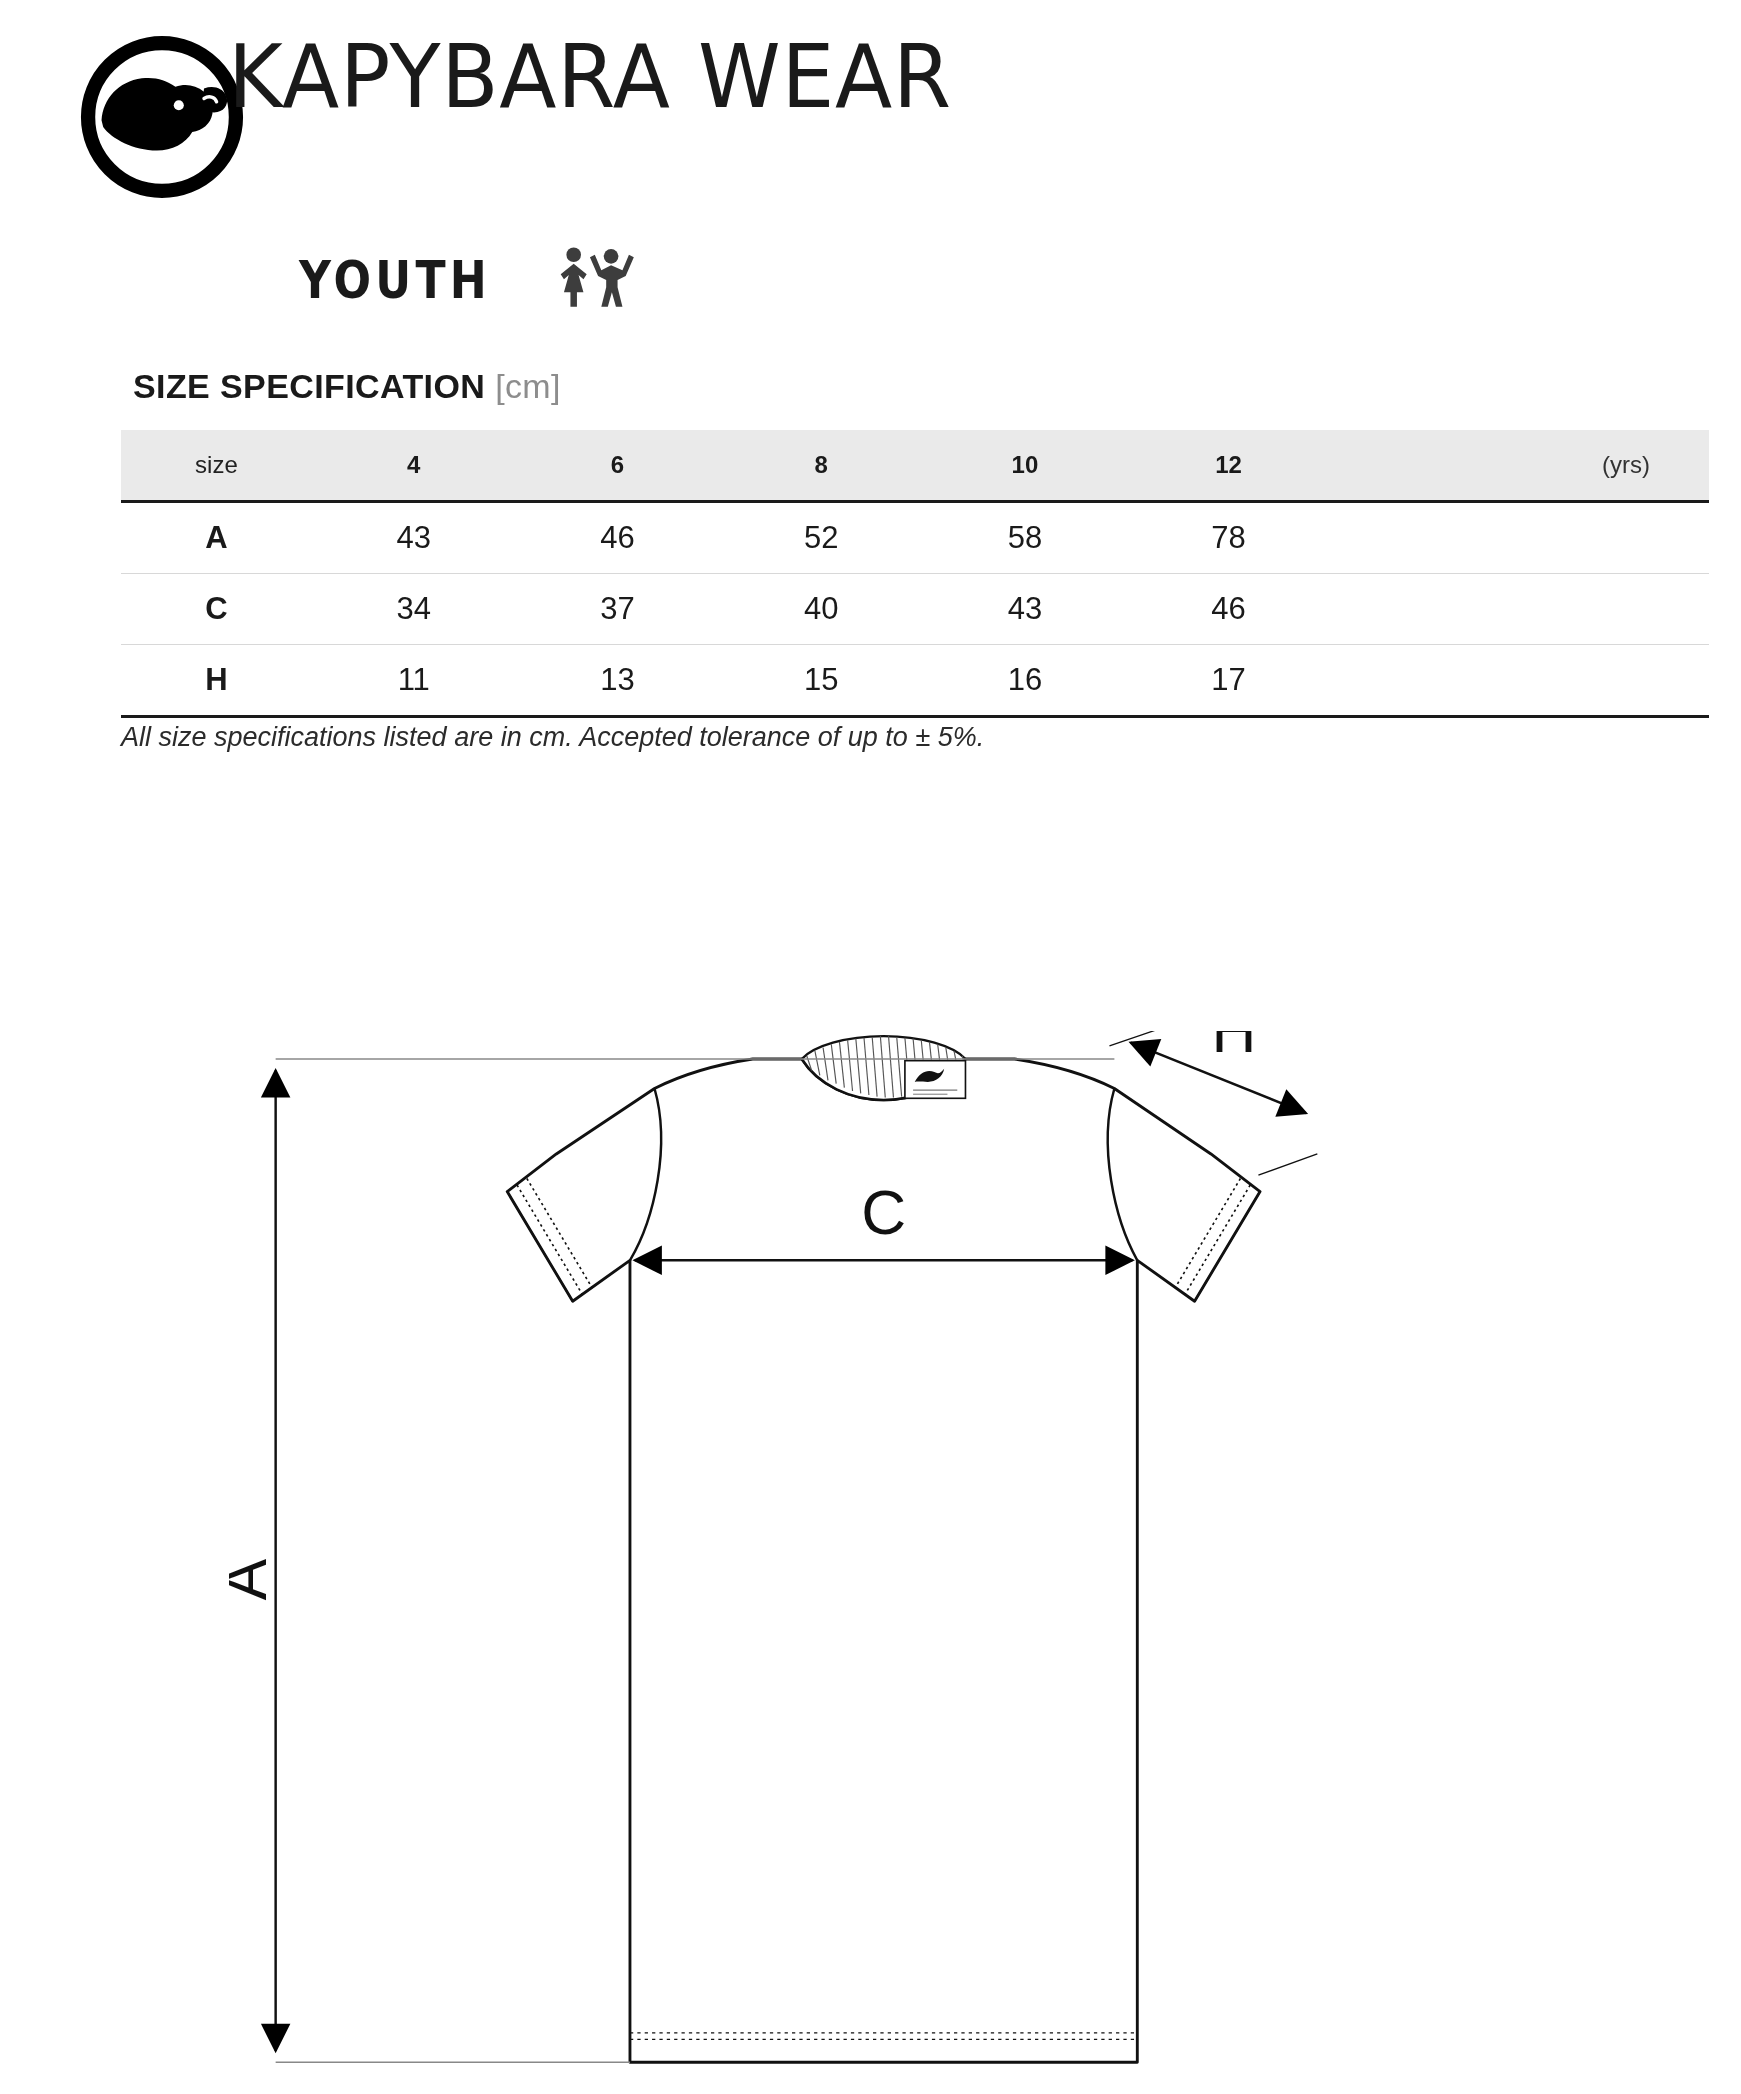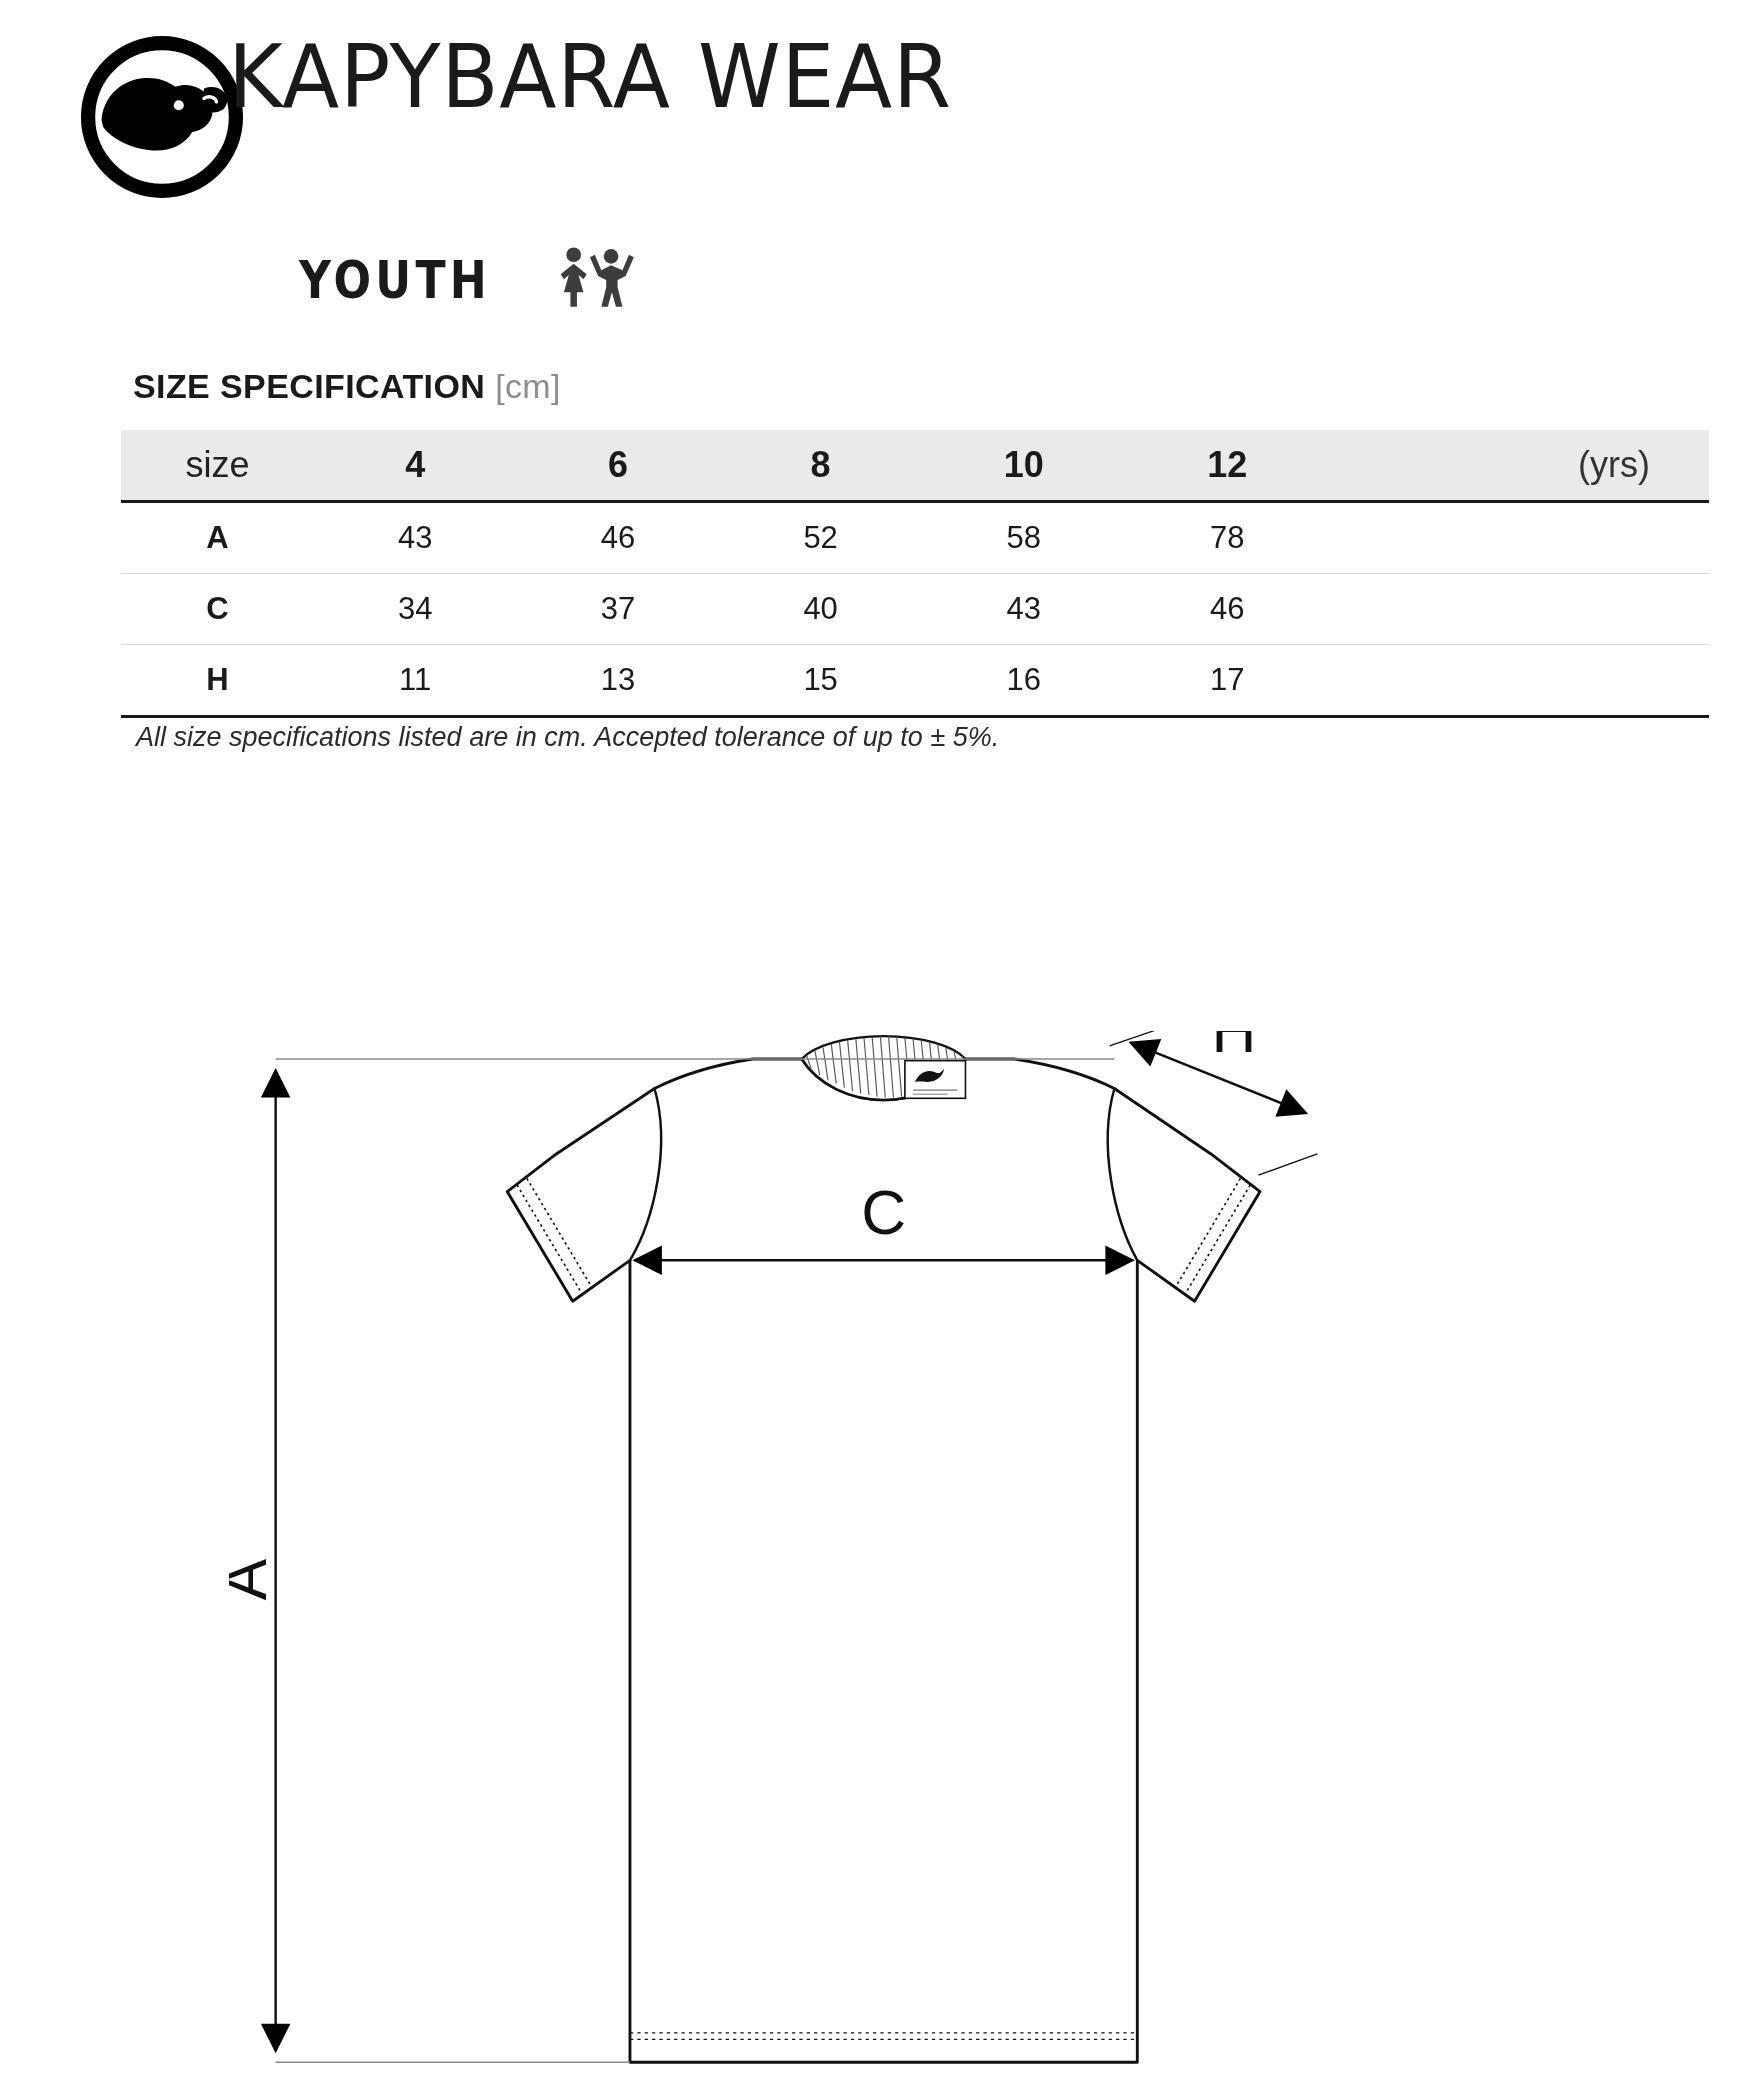--- a/index.html
+++ b/index.html
@@ -87,21 +87,21 @@
   .spec-table th, .spec-table td {
     padding: 0;
     height: 70px;
     text-align: center;
     font-weight: 400;
   }
   .spec-table thead tr {
     background: #eaeaea;
   }
   .spec-table thead th {
-    font-size: 36px;
+    font-size: 24px;
   }
   .spec-table thead th.size-label {
     font-weight: 400;
     color: #222;
   }
   .spec-table thead th.num {
     font-weight: 700;
   }
   .spec-table thead th.yrs {
     font-weight: 400;
@@ -120,21 +120,21 @@
   }
   .spec-table tbody td.rowhead {
     font-weight: 700;
   }
   .col-label { width: 213px; }
   .col-v     { width: 229px; }
   .col-last  { width: 360px; margin-top: 21px; }
 
   .table-note {
     position: absolute;
-    left: 136px;
+    left: 121px;
     top: 722px;
     font-size: 27px;
     font-style: italic;
     color: #2b2b2b;
   }
 
   
   .diagram {
     position: absolute;
     left: 229px;

